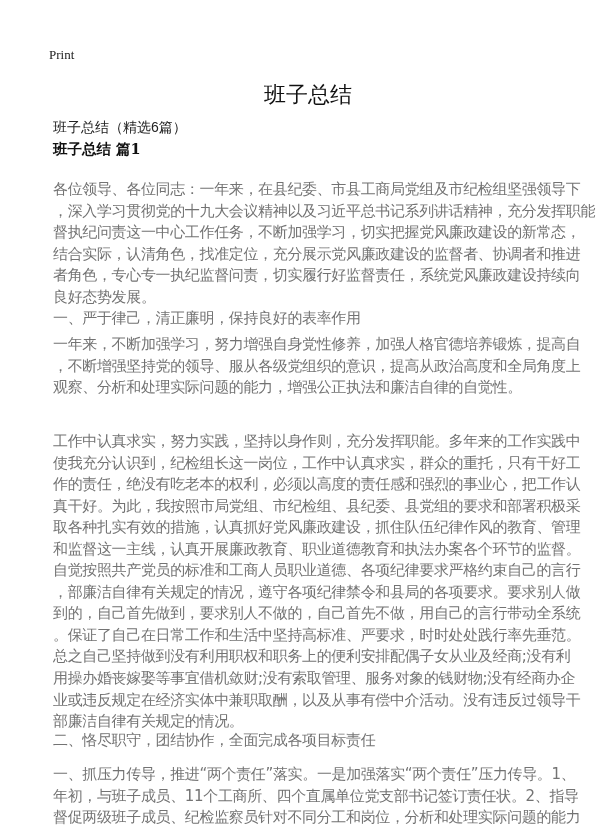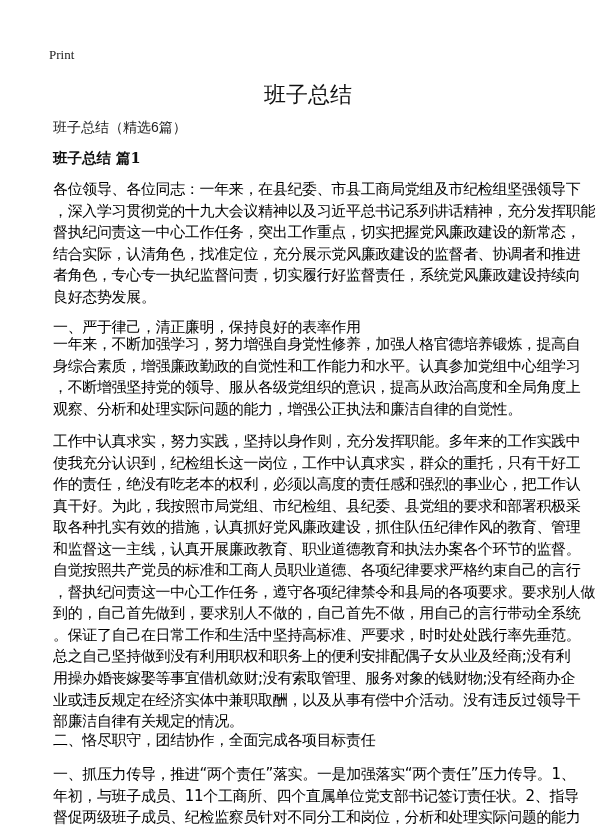--- a/index.html
+++ b/index.html
@@ -1,65 +1,64 @@
 <!DOCTYPE html>
 <html><head>
 <meta charset="utf-8">
 <style>
   html, body { margin: 0; padding: 0; background: #ffffff; }
   body { width: 600px; height: 828px; overflow: hidden; position: relative; color: #1a1a1a; }
   .page { position: absolute; left: 0; top: 0; width: 600px; height: 720px; }
   .print { position: absolute; left: 49px; top: 47px; font-family: "Liberation Serif", serif; font-size: 13px; color: #222; }
   .title { position: absolute; left: 0; width: 600px; top: 80px; text-align: center; font-family: "DejaVu Sans", sans-serif; font-size: 22px; color: #111; padding-left: 8px; }
   .subtitle { position: absolute; left: 53px; top: 119px; font-family: Liberation Sans, sans-serif; font-size: 14px; color: #222; }
-  .heading { position: absolute; left: 53px; top: 149px; font-family: "DejaVu Serif", serif; font-weight: bold; font-size: 14.5px; color: #111; }
-  .block { position: absolute; left: 53px; width: 500px; font-family: "DejaVu Sans", sans-serif; font-size: 15px; color: #000000; }
+  .heading { position: absolute; left: 53px; top: 140px; font-family: "DejaVu Serif", serif; font-weight: bold; font-size: 14.5px; color: #111; }
+  .block { position: absolute; left: 53px; width: 500px; font-family: "DejaVu Sans", sans-serif; font-size: 15px; color: #737373; }
   .line { height: 21.6px; line-height: 21.6px; white-space: nowrap; letter-spacing: -0.35px; }
 </style>
 </head>
 <body>
 
 <div class="page">
   <div class="print">Print</div>
   <div class="title">班子总结</div>
   <div class="subtitle">班子总结（精选6篇）</div>
   <div class="heading">班子总结 篇1</div>
 
   <div class="block" style="top:179px">
     <div class="line">各位领导、各位同志：一年来，在县纪委、市县工商局党组及市纪检组坚强领导下</div>
     <div class="line">，深入学习贯彻党的十九大会议精神以及习近平总书记系列讲话精神，充分发挥职能</div>
-    <div class="line">督执纪问责这一中心工作任务，突出工作重点，切实把握党风廉政建设的新常态，</div>
+    <div class="line">督执纪问责这一中心工作任务，不断加强学习，切实把握党风廉政建设的新常态，</div>
     <div class="line">结合实际，认清角色，找准定位，充分展示党风廉政建设的监督者、协调者和推进</div>
     <div class="line">者角色，专心专一执纪监督问责，切实履行好监督责任，系统党风廉政建设持续向</div>
     <div class="line">良好态势发展。</div>
   </div>
 
-  <div class="block" style="top:317px">
+  <div class="block" style="top:308px">
     <div class="line">一、严于律己，清正廉明，保持良好的表率作用</div>
   </div>
 
   <div class="block" style="top:334px">
     <div class="line">一年来，不断加强学习，努力增强自身党性修养，加强人格官德培养锻炼，提高自</div>
-    <div class="line">身综合素质，增强廉政勤政的自觉性和工作能力和水平。认真参加党组中心组学习</div>
     <div class="line">，不断增强坚持党的领导、服从各级党组织的意识，提高从政治高度和全局角度上</div>
     <div class="line">观察、分析和处理实际问题的能力，增强公正执法和廉洁自律的自觉性。</div>
   </div>
 
   <div class="block" style="top:431px">
     <div class="line">工作中认真求实，努力实践，坚持以身作则，充分发挥职能。多年来的工作实践中</div>
     <div class="line">使我充分认识到，纪检组长这一岗位，工作中认真求实，群众的重托，只有干好工</div>
     <div class="line">作的责任，绝没有吃老本的权利，必须以高度的责任感和强烈的事业心，把工作认</div>
     <div class="line">真干好。为此，我按照市局党组、市纪检组、县纪委、县党组的要求和部署积极采</div>
     <div class="line">取各种扎实有效的措施，认真抓好党风廉政建设，抓住队伍纪律作风的教育、管理</div>
     <div class="line">和监督这一主线，认真开展廉政教育、职业道德教育和执法办案各个环节的监督。</div>
   </div>
 
   <div class="block" style="top:560px">
     <div class="line">自觉按照共产党员的标准和工商人员职业道德、各项纪律要求严格约束自己的言行</div>
-    <div class="line">，督执纪问责这一中心工作任务，遵守各项纪律禁令和县局的各项要求。要求别人做</div>
+    <div class="line">，部廉洁自律有关规定的情况，遵守各项纪律禁令和县局的各项要求。要求别人做</div>
     <div class="line">到的，自己首先做到，要求别人不做的，自己首先不做，用自己的言行带动全系统</div>
     <div class="line">。保证了自己在日常工作和生活中坚持高标准、严要求，时时处处践行率先垂范。</div>
     <div class="line">总之自己坚持做到没有利用职权和职务上的便利安排配偶子女从业及经商;没有利</div>
     <div class="line">用操办婚丧嫁娶等事宜借机敛财;没有索取管理、服务对象的钱财物;没有经商办企</div>
     <div class="line">业或违反规定在经济实体中兼职取酬，以及从事有偿中介活动。没有违反过领导干</div>
     <div class="line">部廉洁自律有关规定的情况。</div>
   </div>
 
   <div class="block" style="top:730px">
     <div class="line">二、恪尽职守，团结协作，全面完成各项目标责任</div>

